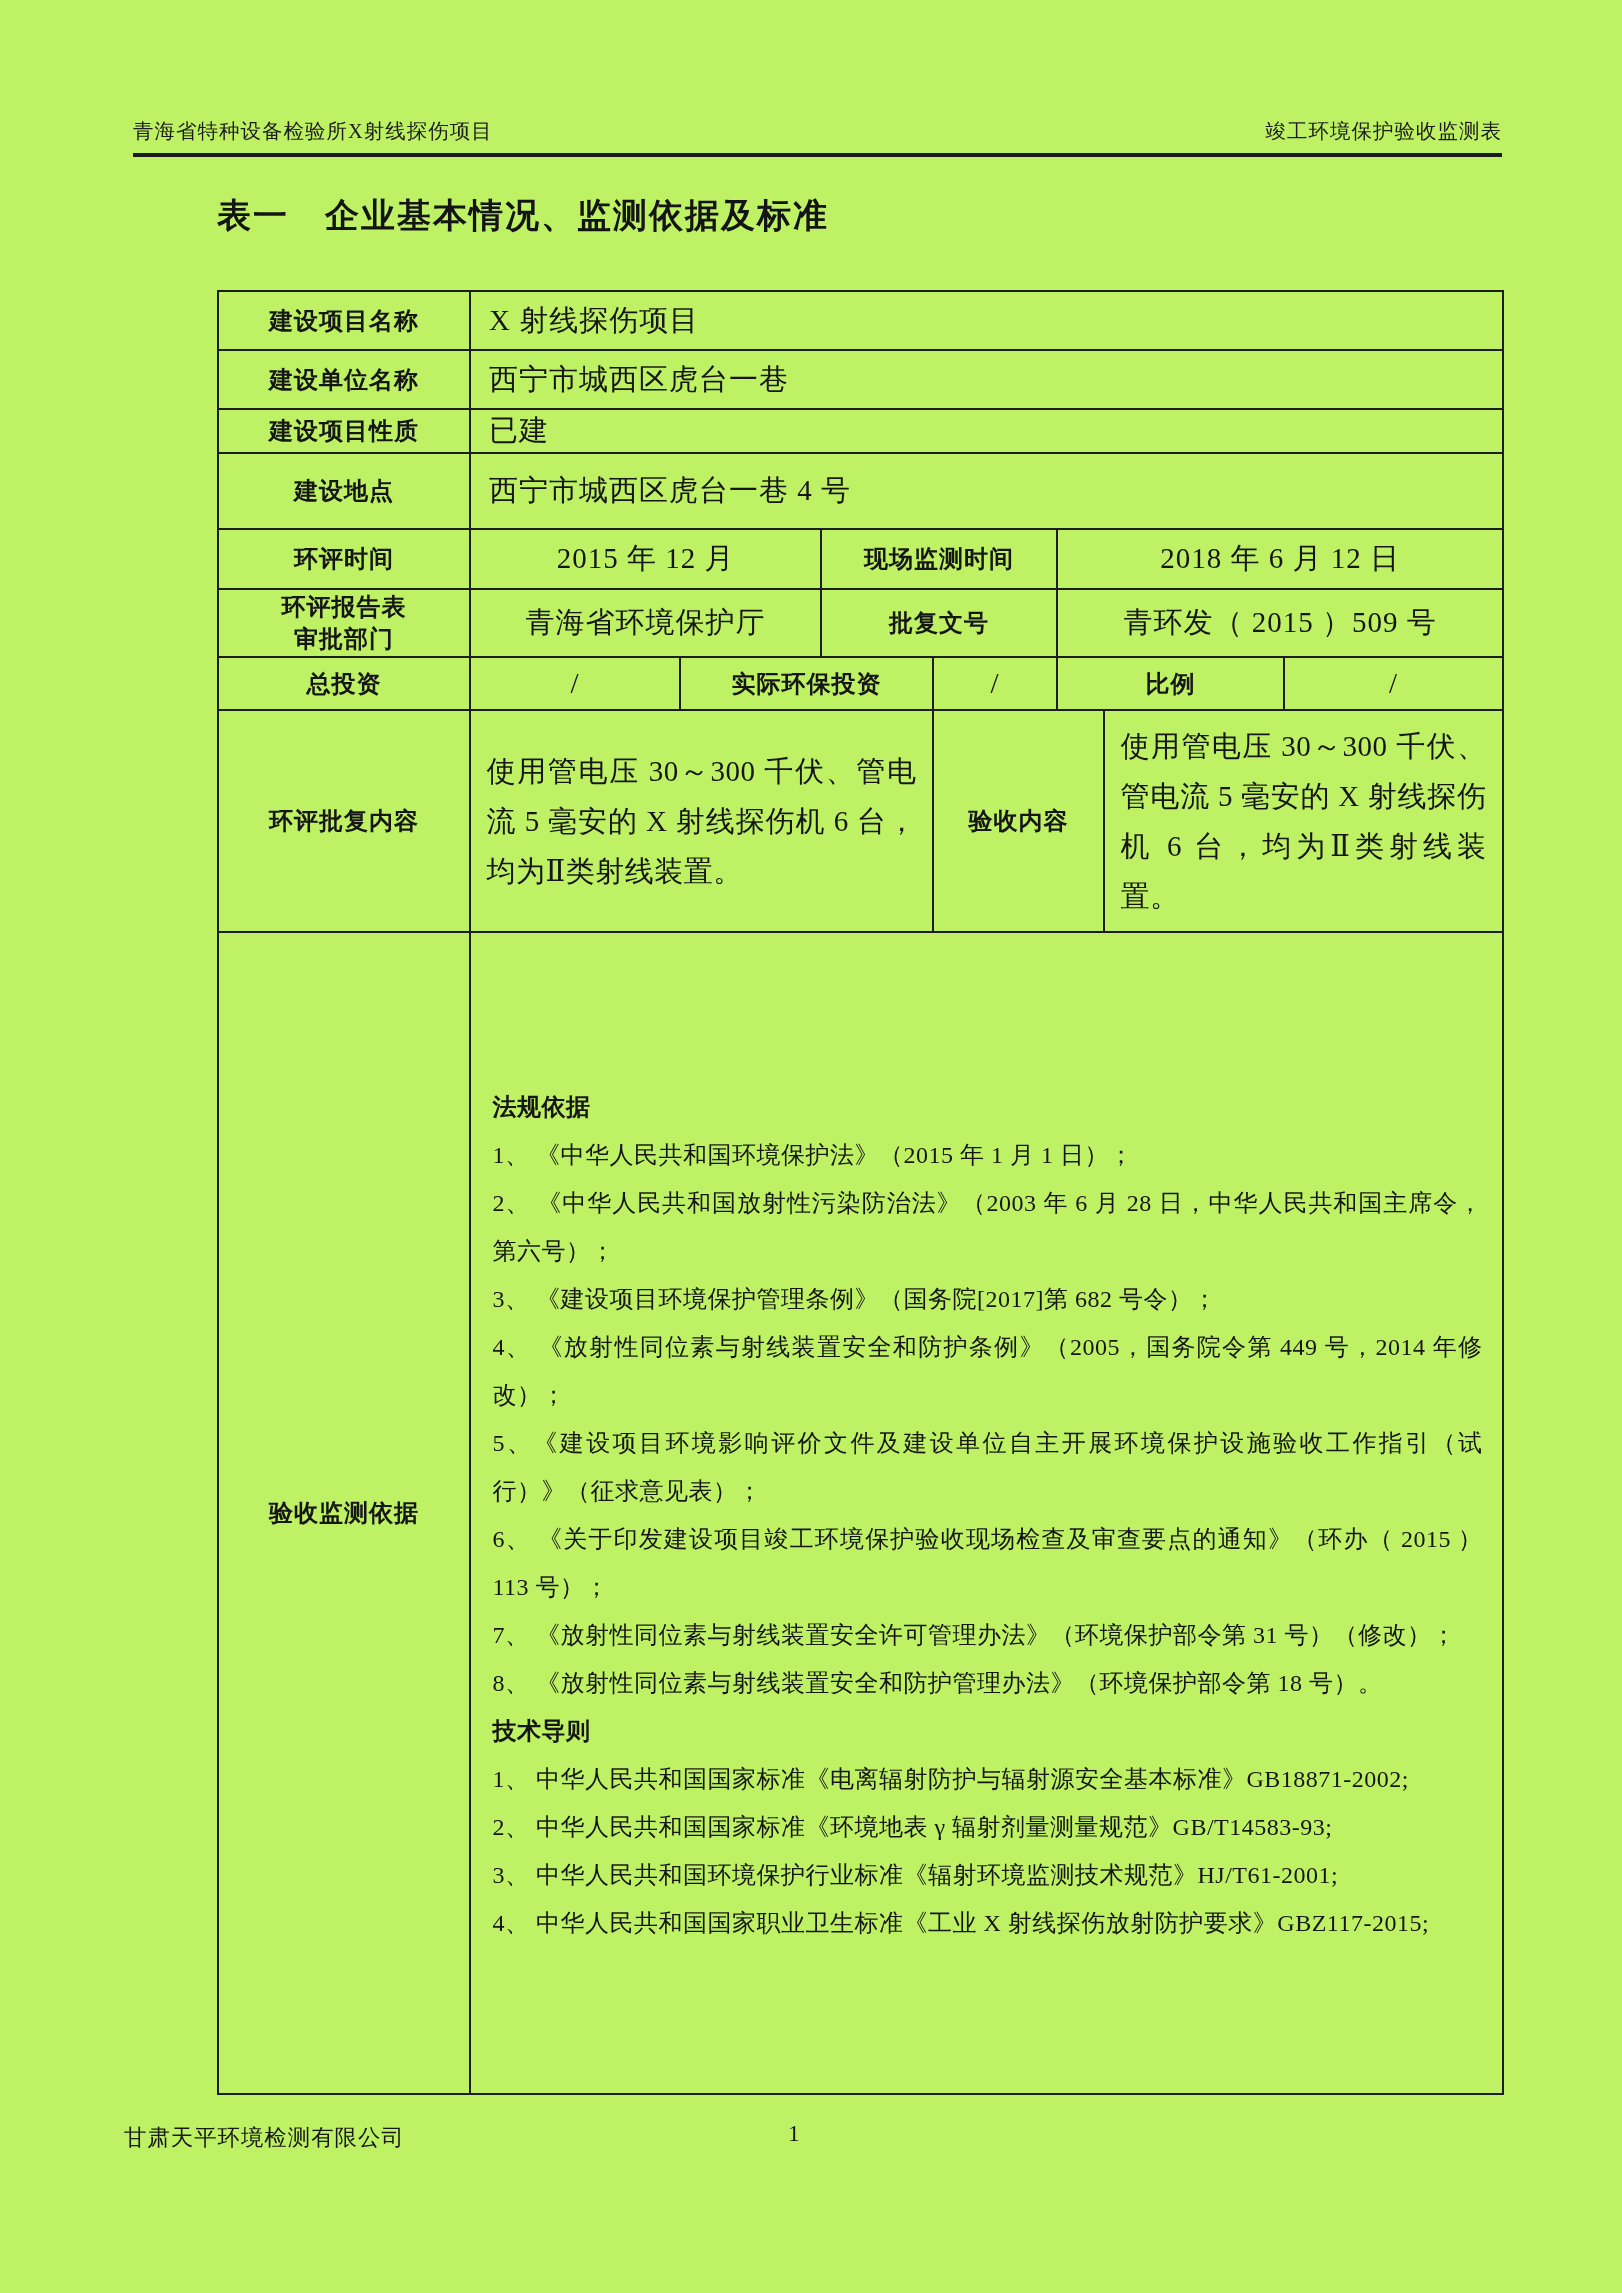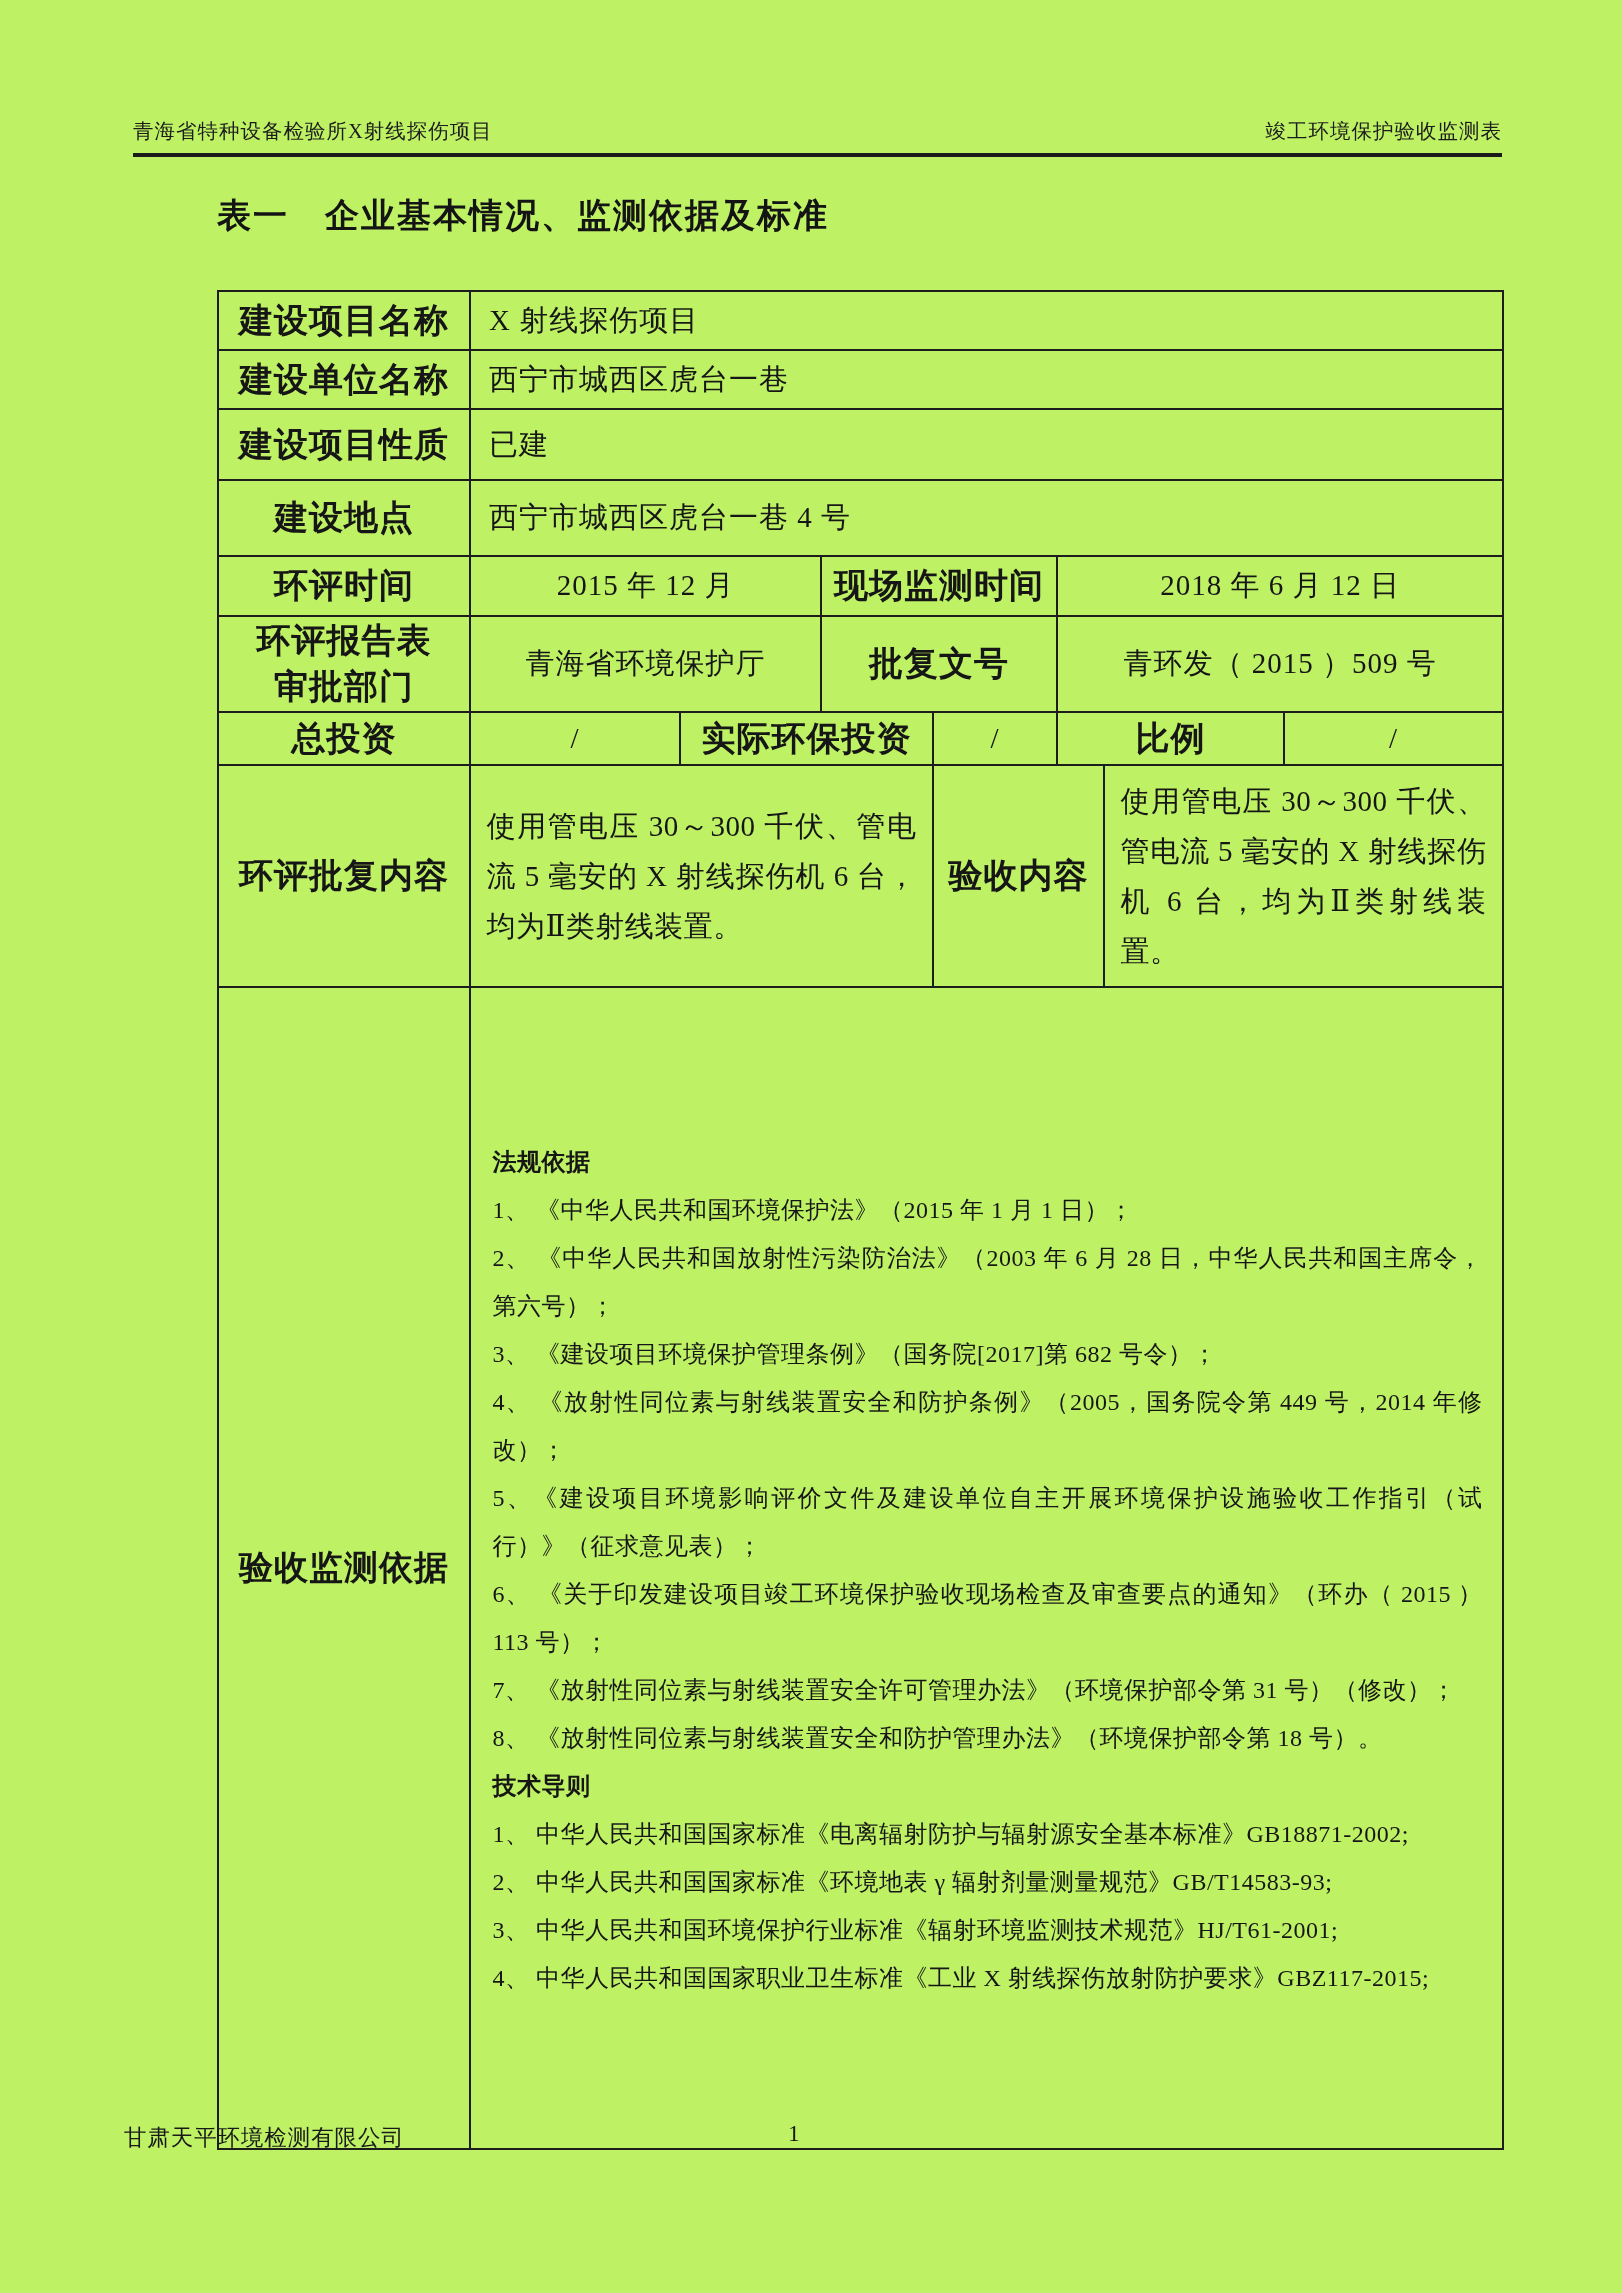--- a/index.html
+++ b/index.html
@@ -59,21 +59,21 @@
     border-right: 2px solid #1d1d1d;
     border-top: 2.9px solid #1d1d1d;
     border-bottom: 2.9px solid #1d1d1d;
     vertical-align: middle;
     overflow: hidden;
   }
   .lbl {
     font-family: "Liberation Sans", "DejaVu Sans", sans-serif;
     font-weight: 700;
     text-align: center;
-    font-size: 34px;
+    font-size: 24px;
     letter-spacing: 1px;
     border-radius: 16px;
   }
   .val  { text-align: left; padding-left: 18px; letter-spacing: 1px; }
   .valc { text-align: center; letter-spacing: 1px; }
   .just {
     text-align: justify;
     padding: 9.8px 15.6px;
     line-height: 50px;
     letter-spacing: 0.5px;
@@ -134,21 +134,21 @@
         <tr style="height:59px">
       <td class="lbl">建设项目名称</td>
       <td class="val" colspan="7">X 射线探伤项目</td>
     </tr>
 
     <tr style="height:59px">
       <td class="lbl">建设单位名称</td>
       <td class="val" colspan="7">西宁市城西区虎台一巷</td>
     </tr>
 
-    <tr style="height:71px">
+    <tr style="height:44px">
       <td class="lbl">建设项目性质</td>
       <td class="val" colspan="7">已建</td>
     </tr>
 
     <tr style="height:76px">
       <td class="lbl">建设地点</td>
       <td class="val" colspan="7">西宁市城西区虎台一巷 4 号</td>
     </tr>
 
     <tr style="height:60px">

